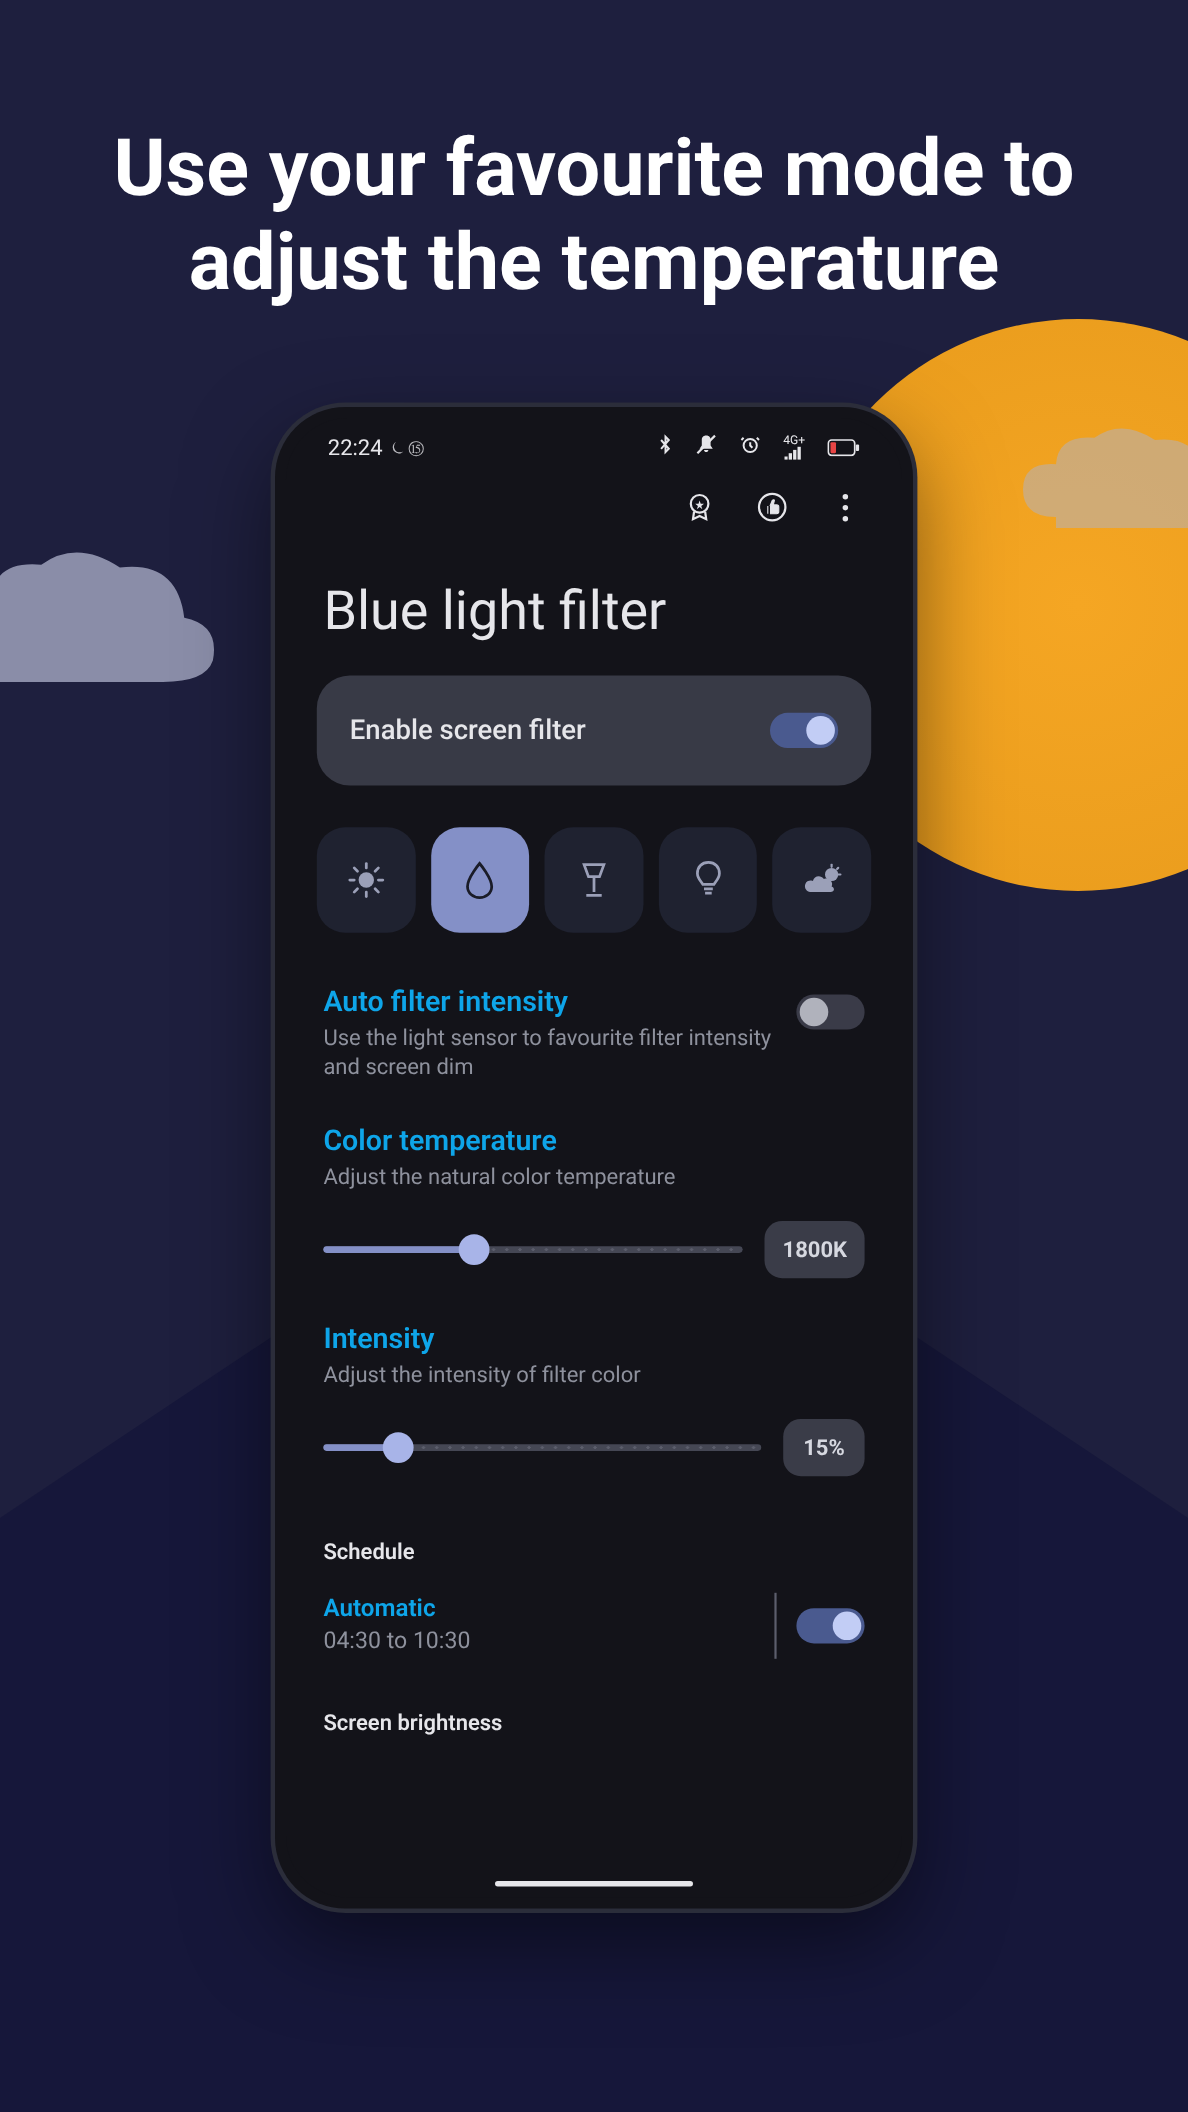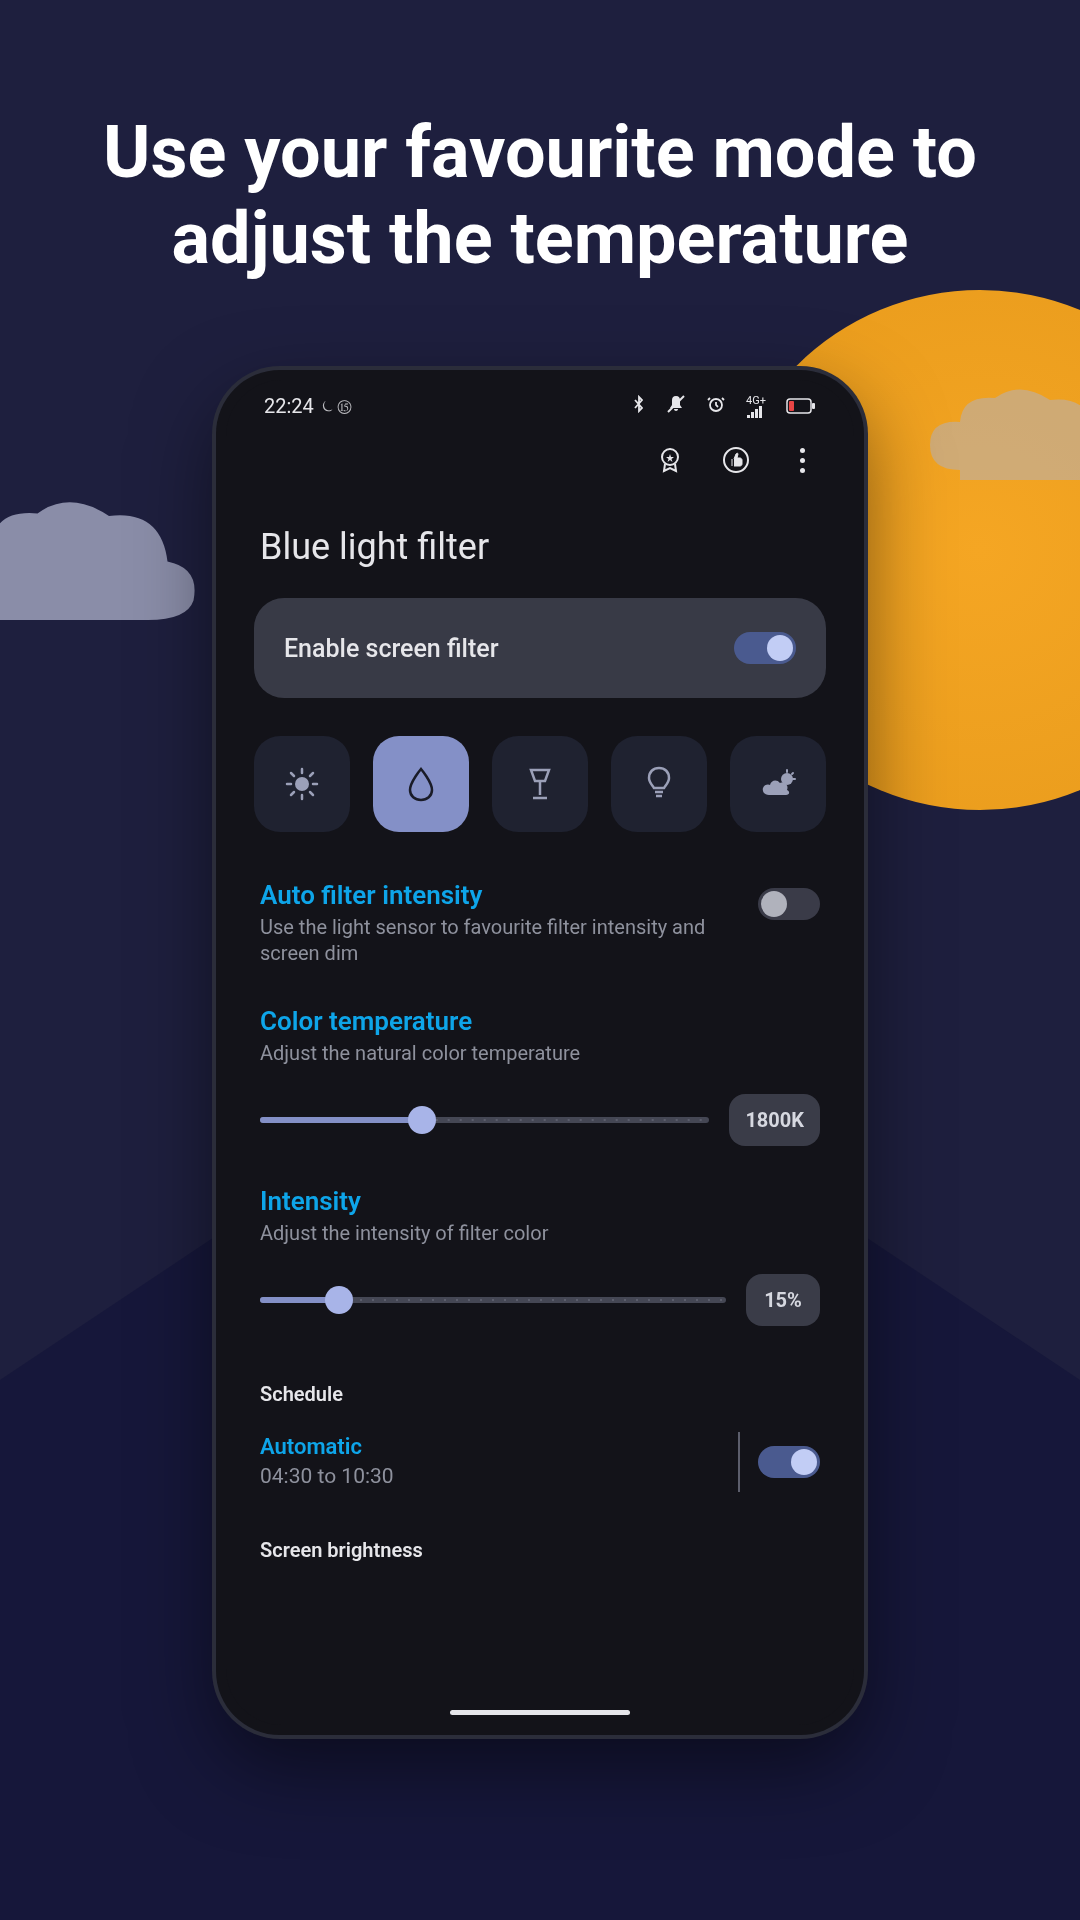--- a/index.html
+++ b/index.html
@@ -61,21 +61,21 @@
   line-height: 1.2;
   padding: 110px 60px 0;
 }
 
 
 .phone {
   position: absolute;
   left: 50%;
   top: 370px;
   transform: translateX(-50%);
-  width: 648px;
+  width: 580px;
   height: 1365px;
   background: #131319;
   border-radius: 64px;
   box-shadow: 0 0 0 4px #2b2d3a, 0 30px 80px rgba(0,0,0,0.5);
   z-index: 3;
   overflow: hidden;
 }
 .screen {
   position: absolute;
   inset: 10px;
@@ -111,21 +111,21 @@
   width: 36px; height: 36px;
   display: flex; align-items: center; justify-content: center;
   color: #e6e6ea;
 }
 .overflow-dots { display: flex; flex-direction: column; gap: 5px; padding: 0 6px; }
 .overflow-dots span { width: 5px; height: 5px; background: #e6e6ea; border-radius: 50%; }
 
 
 .page-title {
   color: #e6e6ea;
-  font-size: 36px;
+  font-size: 49px;
   font-weight: 400;
   padding: 38px 34px 30px;
 }
 
 
 .enable-card {
   margin: 0 28px;
   background: #383a46;
   border-radius: 30px;
   padding: 34px 30px;

